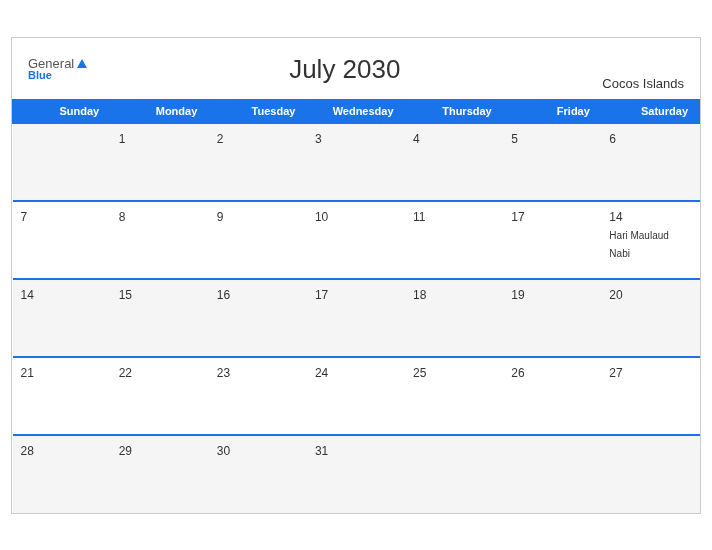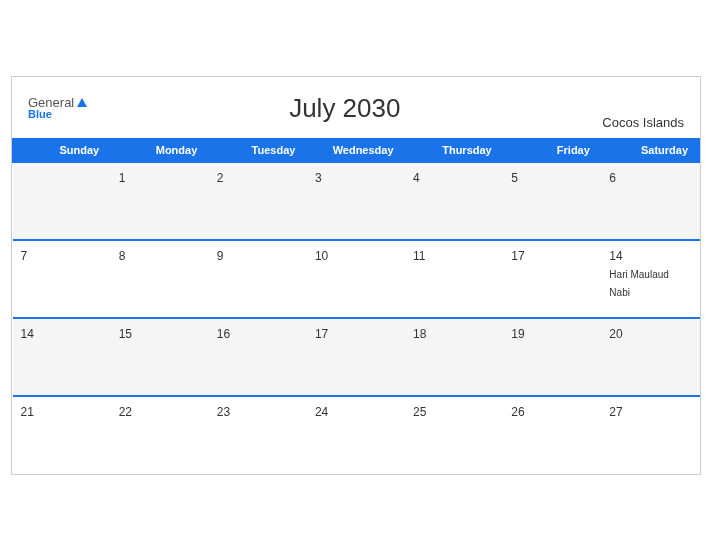--- a/index.html
+++ b/index.html
@@ -154,15 +154,24 @@
         </tr>
         <tr>
           <td><span class="day-number">21</span></td>
           <td><span class="day-number">22</span></td>
           <td><span class="day-number">23</span></td>
           <td><span class="day-number">24</span></td>
           <td><span class="day-number">25</span></td>
           <td><span class="day-number">26</span></td>
           <td><span class="day-number">27</span></td>
         </tr>
+        <tr>
+          <td><span class="day-number">28</span></td>
+          <td><span class="day-number">29</span></td>
+          <td><span class="day-number">30</span></td>
+          <td><span class="day-number">31</span></td>
+          <td></td>
+          <td></td>
+          <td></td>
+        </tr>
       </tbody>
   </table>
 </div>
 
 </body></html>

